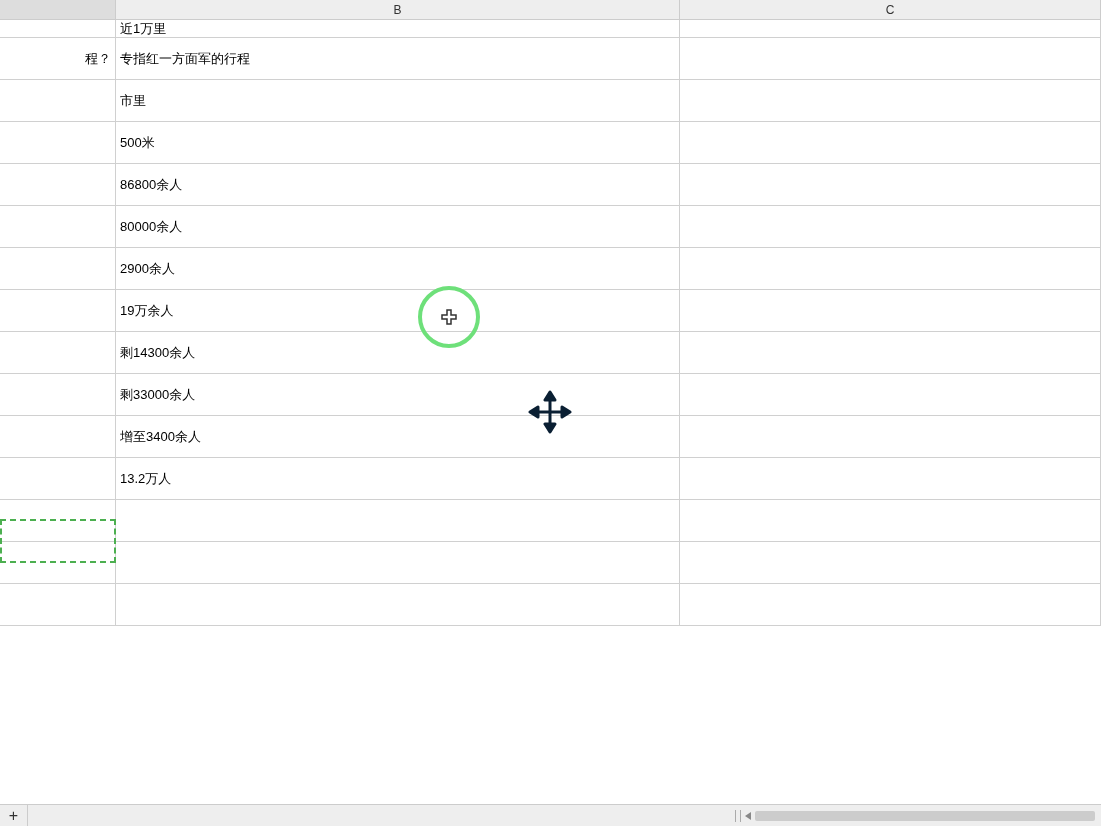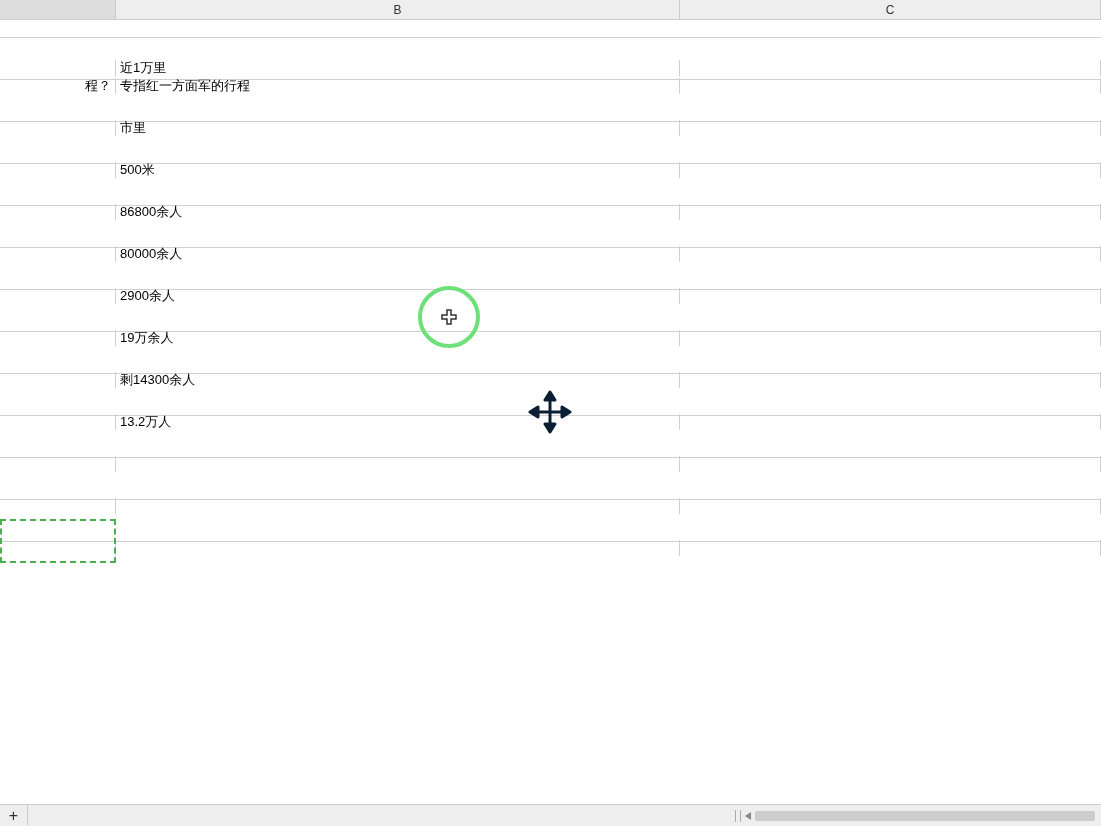--- a/index.html
+++ b/index.html
@@ -39,21 +39,20 @@
   .row.first { height: 18px; }
   .cell {
     border-right: 1px solid #d0d0d0;
     padding: 8px 4px;
     display: flex;
     align-items: center;
     overflow: hidden;
     white-space: nowrap;
     font-size: 13px;
     color: #000;
-    margin-top: 40px;
   }
   .cell.a { width: 116px; justify-content: flex-end; }
   .cell.b { width: 564px; }
   .cell.c { width: 421px; border-right: 1px solid #d0d0d0; }
   .selected-cell {
     position: absolute;
     left: 0;
     top: 499px;
     width: 116px;
     height: 44px;
@@ -177,20 +176,30 @@
       <div class="cell c"></div>
     </div>
     <div class="row">
       <div class="cell a"></div>
       <div class="cell b">19万余人</div>
       <div class="cell c"></div>
     </div>
     <div class="row">
       <div class="cell a"></div>
       <div class="cell b">剩14300余人</div>
+      <div class="cell c"></div>
+    </div>
+    <div class="row">
+      <div class="cell a"></div>
+      <div class="cell b">剩33000余人</div>
+      <div class="cell c"></div>
+    </div>
+    <div class="row">
+      <div class="cell a"></div>
+      <div class="cell b">增至3400余人</div>
       <div class="cell c"></div>
     </div>
     <div class="row">
       <div class="cell a"></div>
       <div class="cell b">13.2万人</div>
       <div class="cell c"></div>
     </div>
     <div class="row">
       <div class="cell a"></div>
       <div class="cell b"></div>

